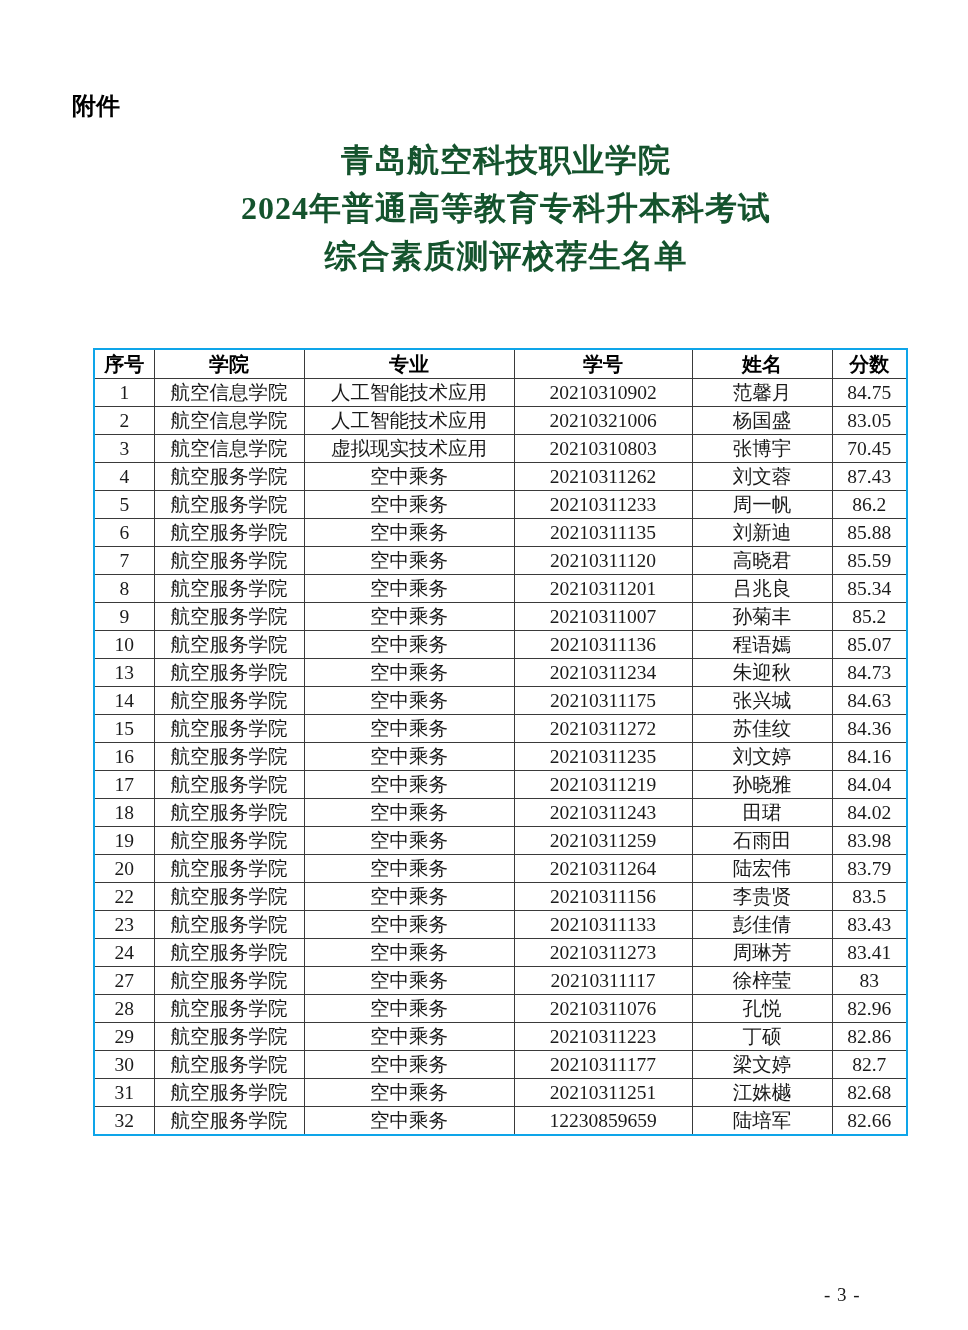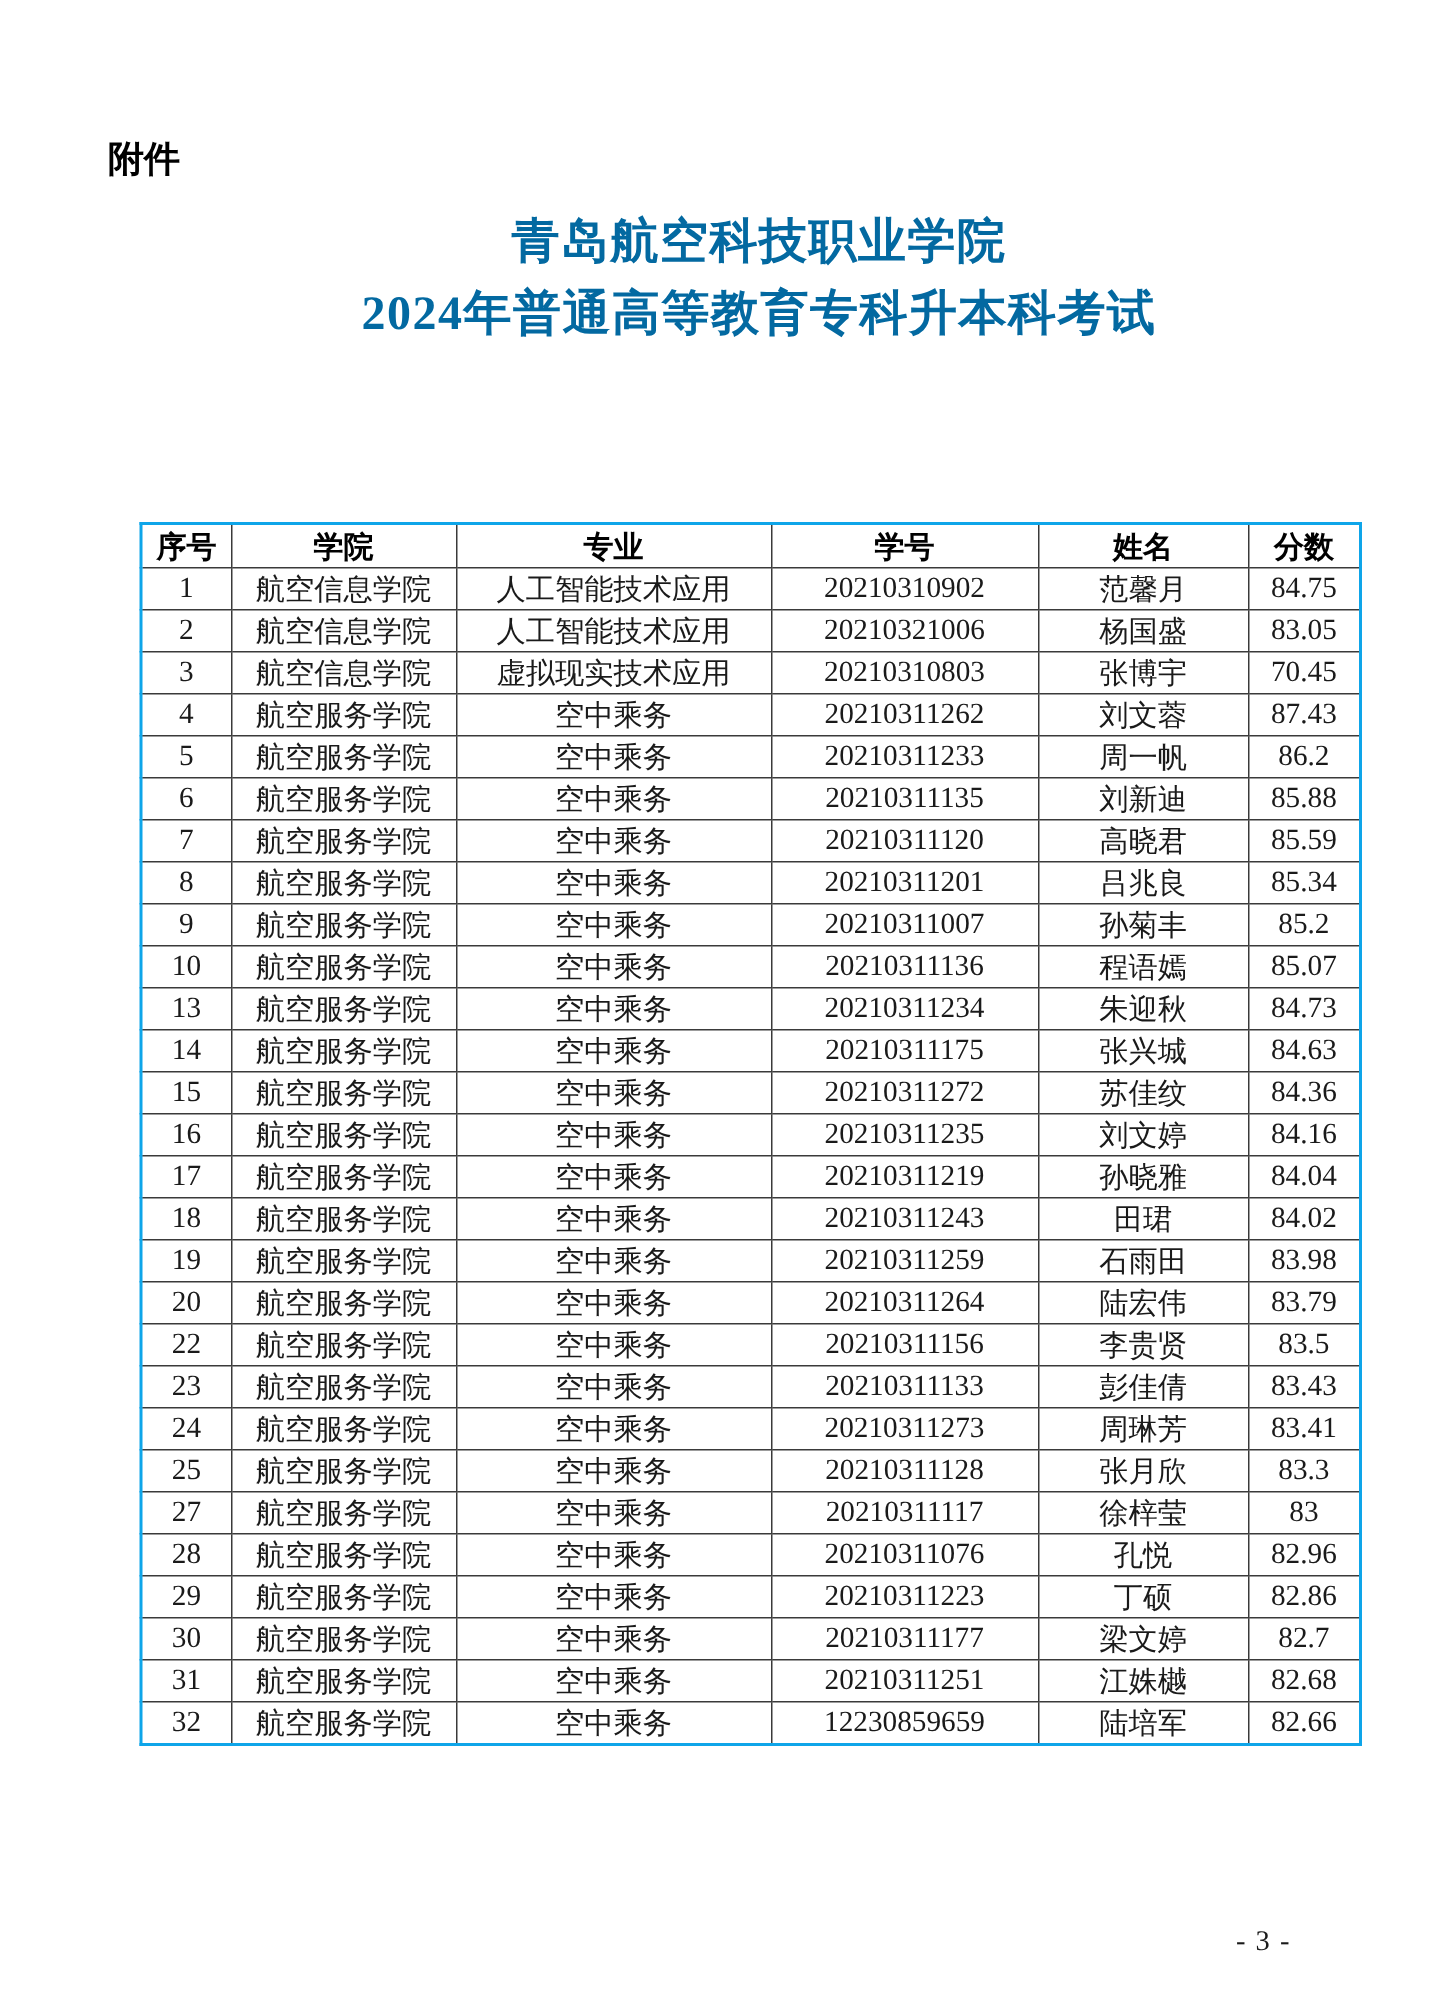--- a/index.html
+++ b/index.html
@@ -28,21 +28,21 @@
   .title-block {
     position: absolute;
     left: 93px;
     top: 136px;
     width: 826px;
     text-align: center;
     font-family: "Liberation Serif", serif;
     font-weight: bold;
     font-size: 32px;
     line-height: 48px;
-    color: #0369a1;
+    color: #14532d;
     letter-spacing: 1px;
   }
   table.roster {
     position: absolute;
     left: 93px;
     top: 348px;
     width: 813px;
     border-collapse: collapse;
     table-layout: fixed;
     border: 2px solid #0ea5e9;
@@ -82,20 +82,21 @@
 </head>
 <body>
 
 <div class="page">
 
   <div class="attachment">附件</div>
 
   <div class="title-block">
     <div>青岛航空科技职业学院</div>
     <div>2024年普通高等教育专科升本科考试</div>
+    <div>综合素质测评校荐生名单</div>
   </div>
 
   <table class="roster">
     <colgroup>
       <col style="width:60px">
       <col style="width:150px">
       <col style="width:210px">
       <col style="width:178px">
       <col style="width:140px">
       <col style="width:75px">
@@ -273,28 +274,20 @@
         </tr>
         <tr>
           <td>24</td>
           <td>航空服务学院</td>
           <td>空中乘务</td>
           <td>20210311273</td>
           <td>周琳芳</td>
           <td>83.41</td>
         </tr>
         <tr>
-          <td>25</td>
-          <td>航空服务学院</td>
-          <td>空中乘务</td>
-          <td>20210311128</td>
-          <td>张月欣</td>
-          <td>83.3</td>
-        </tr>
-        <tr>
           <td>27</td>
           <td>航空服务学院</td>
           <td>空中乘务</td>
           <td>20210311117</td>
           <td>徐梓莹</td>
           <td>83</td>
         </tr>
         <tr>
           <td>28</td>
           <td>航空服务学院</td>

